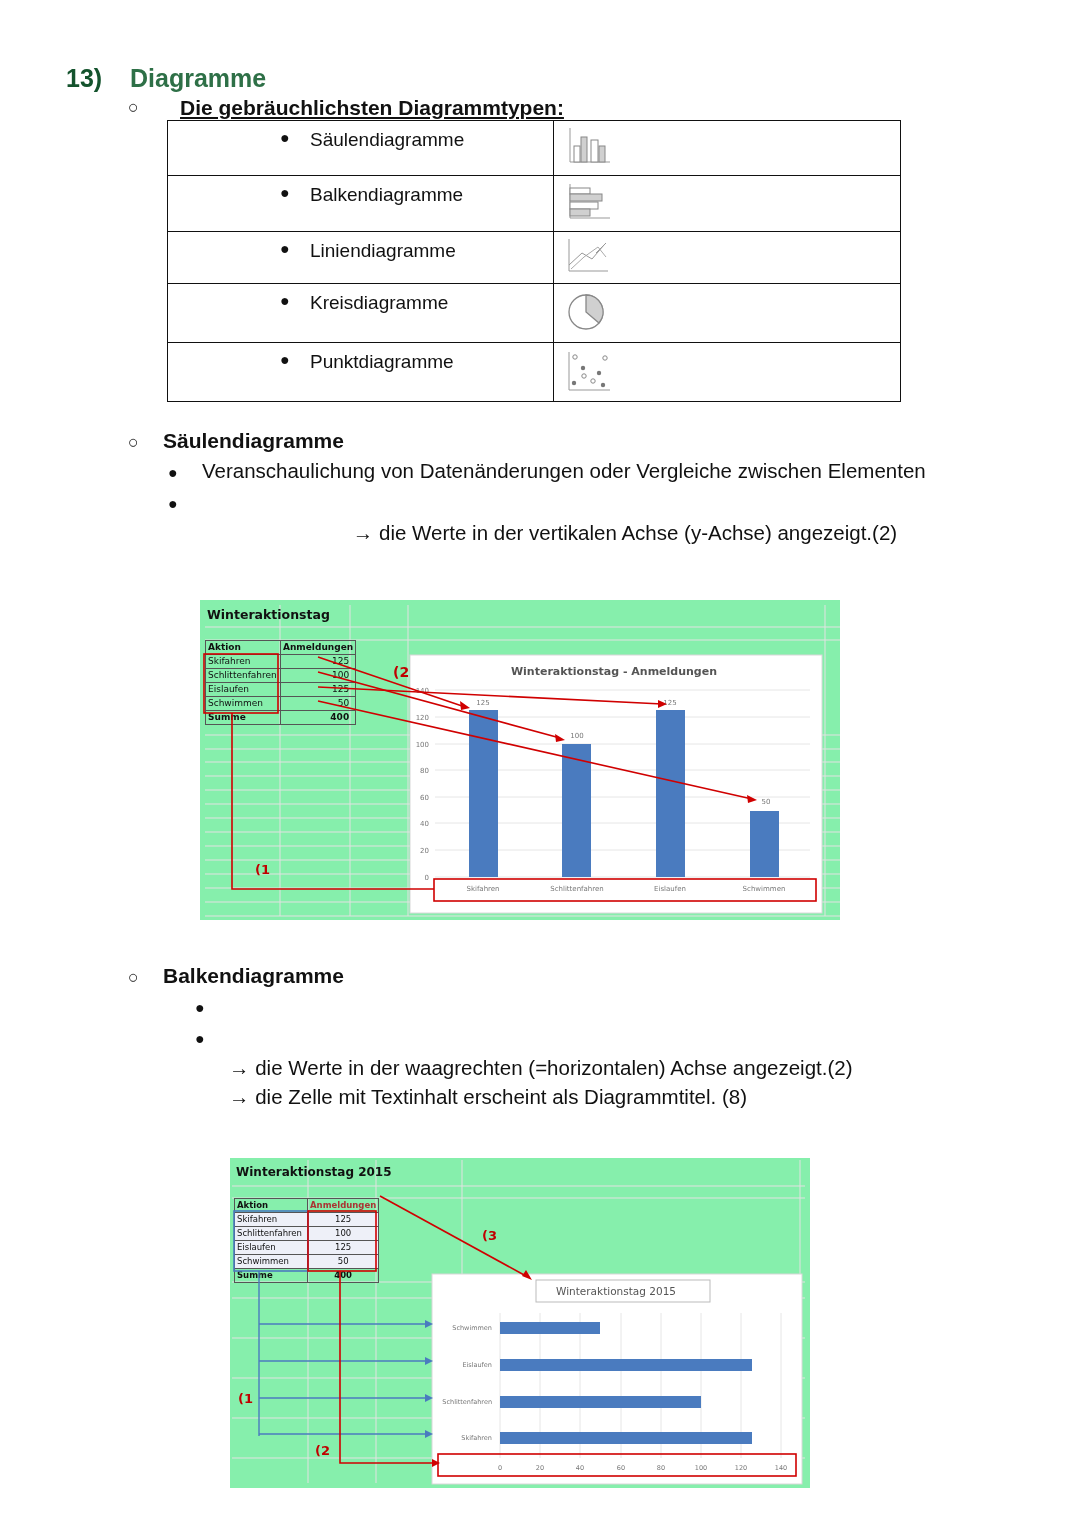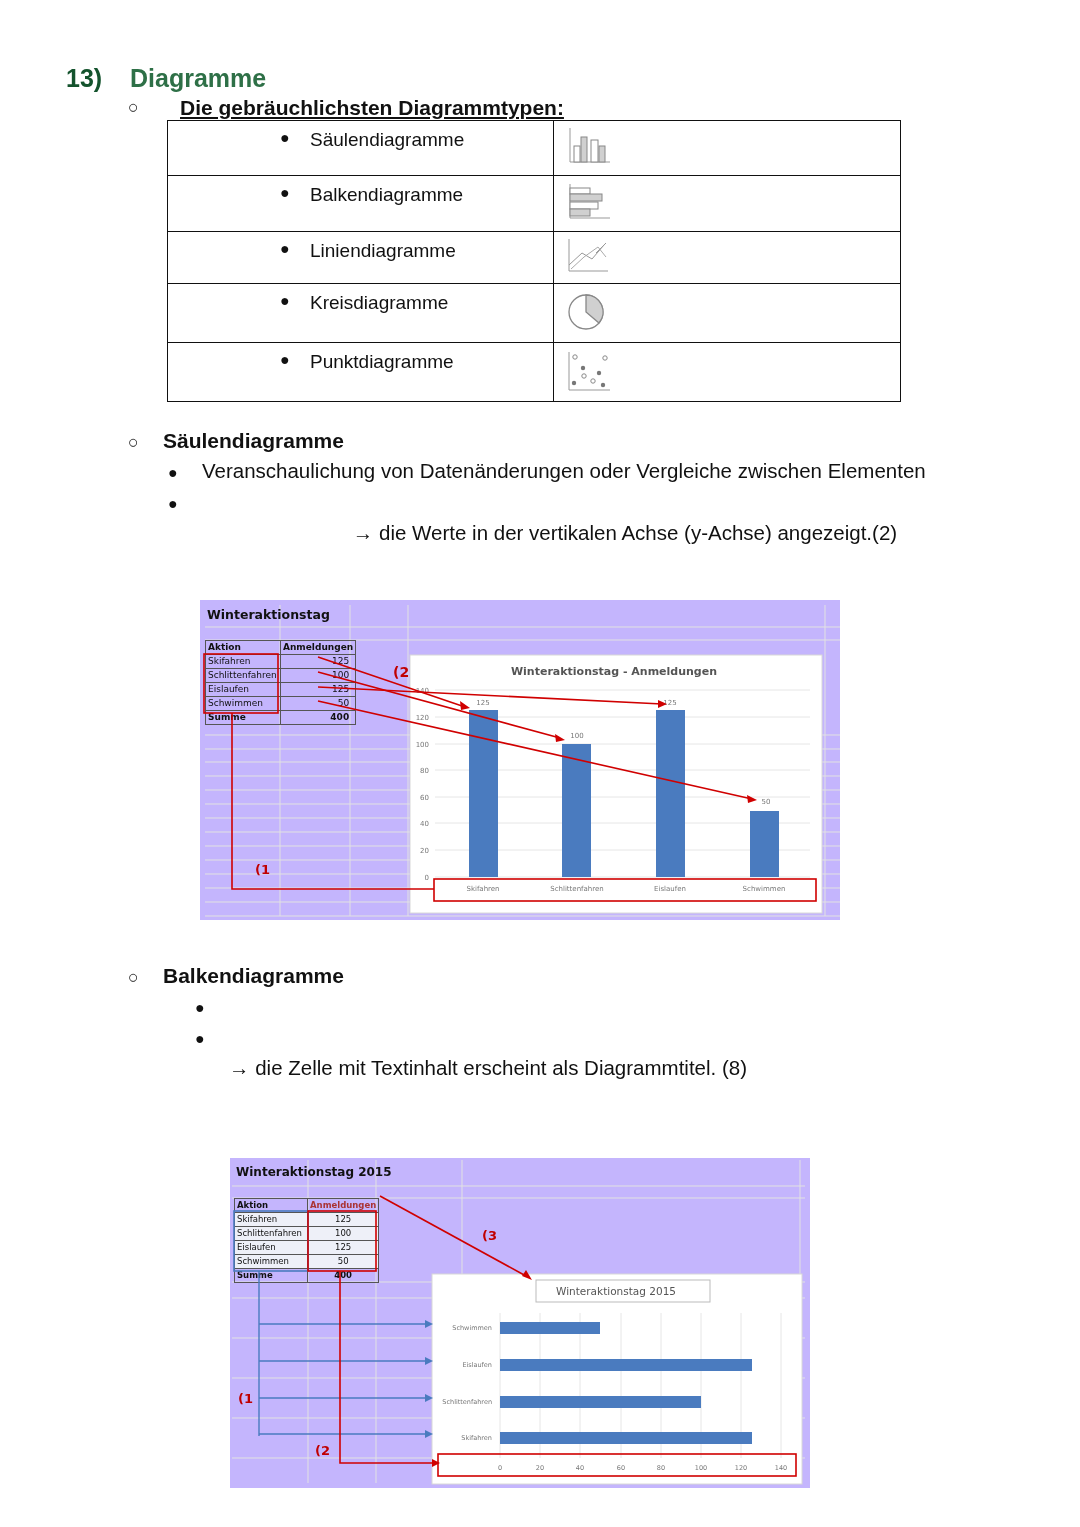--- a/index.html
+++ b/index.html
@@ -11,21 +11,21 @@
   .h2{font-size:21px;font-weight:bold;}
   .h2u{text-decoration:underline;}
   .types{left:167px;top:120px;width:734px;border-collapse:collapse;}
   .types td{border:1.5px solid #111;padding:0;font-size:19px;}
   .types td.lbl{width:385px;}
   .types .li{display:flex;align-items:flex-start;padding-left:112px;}
   .types .dot{width:30px;font-size:16px;}
   .para{font-size:20.5px;line-height:29px;}
   .bul{display:flex;}
   .bul .b{width:34px;font-size:16px;padding-top:2px;}
-  .sheet{background:#c4b5fd;}
+  .sheet{background:#86efac;}
   .tbl{position:absolute;border-collapse:collapse;font-family:"DejaVu Sans",sans-serif;font-size:9px;}
   .tbl td{border:1px solid #555;padding:0 2px;height:13px;line-height:13px;}
   .tbl td.num{text-align:right;padding-right:6px;}
   .red{color:#c00000;font-weight:bold;font-family:"DejaVu Sans",sans-serif;}
   svg text{font-family:"DejaVu Sans",sans-serif;}
 </style>
 </head>
 <body>
 
 <div class="abs h1num">13)</div>
@@ -258,20 +258,21 @@
 
 <div class="abs circ" style="left:128px;top:967px;">○</div>
 <div class="abs h2" style="left:163px;top:964px;">Balkendiagramme</div>
 <div class="abs para" style="left:195px;top:991px;width:860px;">
   <div class="bul">
       <span class="b">●</span>
     </div>
   <div class="bul">
       <span class="b">●</span>
     </div>
+  <div style="padding-left:34px;">→ die Werte in der waagrechten (=horizontalen)  Achse angezeigt.(2)</div>
   <div style="padding-left:34px;">→ die Zelle mit Textinhalt erscheint als Diagrammtitel. (8)</div>
 </div>
 
 <div class="abs sheet" style="left:230px;top:1158px;width:580px;height:330px;">
   <svg width="580" height="330" style="position:absolute;left:0;top:0;">
     <g stroke="#e2e2e2">
       <line x1="2" y1="28" x2="575" y2="28"></line>
         <line x1="2" y1="40" x2="575" y2="40"></line>
       <line x1="2" y1="124" x2="575" y2="124"></line>
         <line x1="2" y1="140" x2="575" y2="140"></line>

